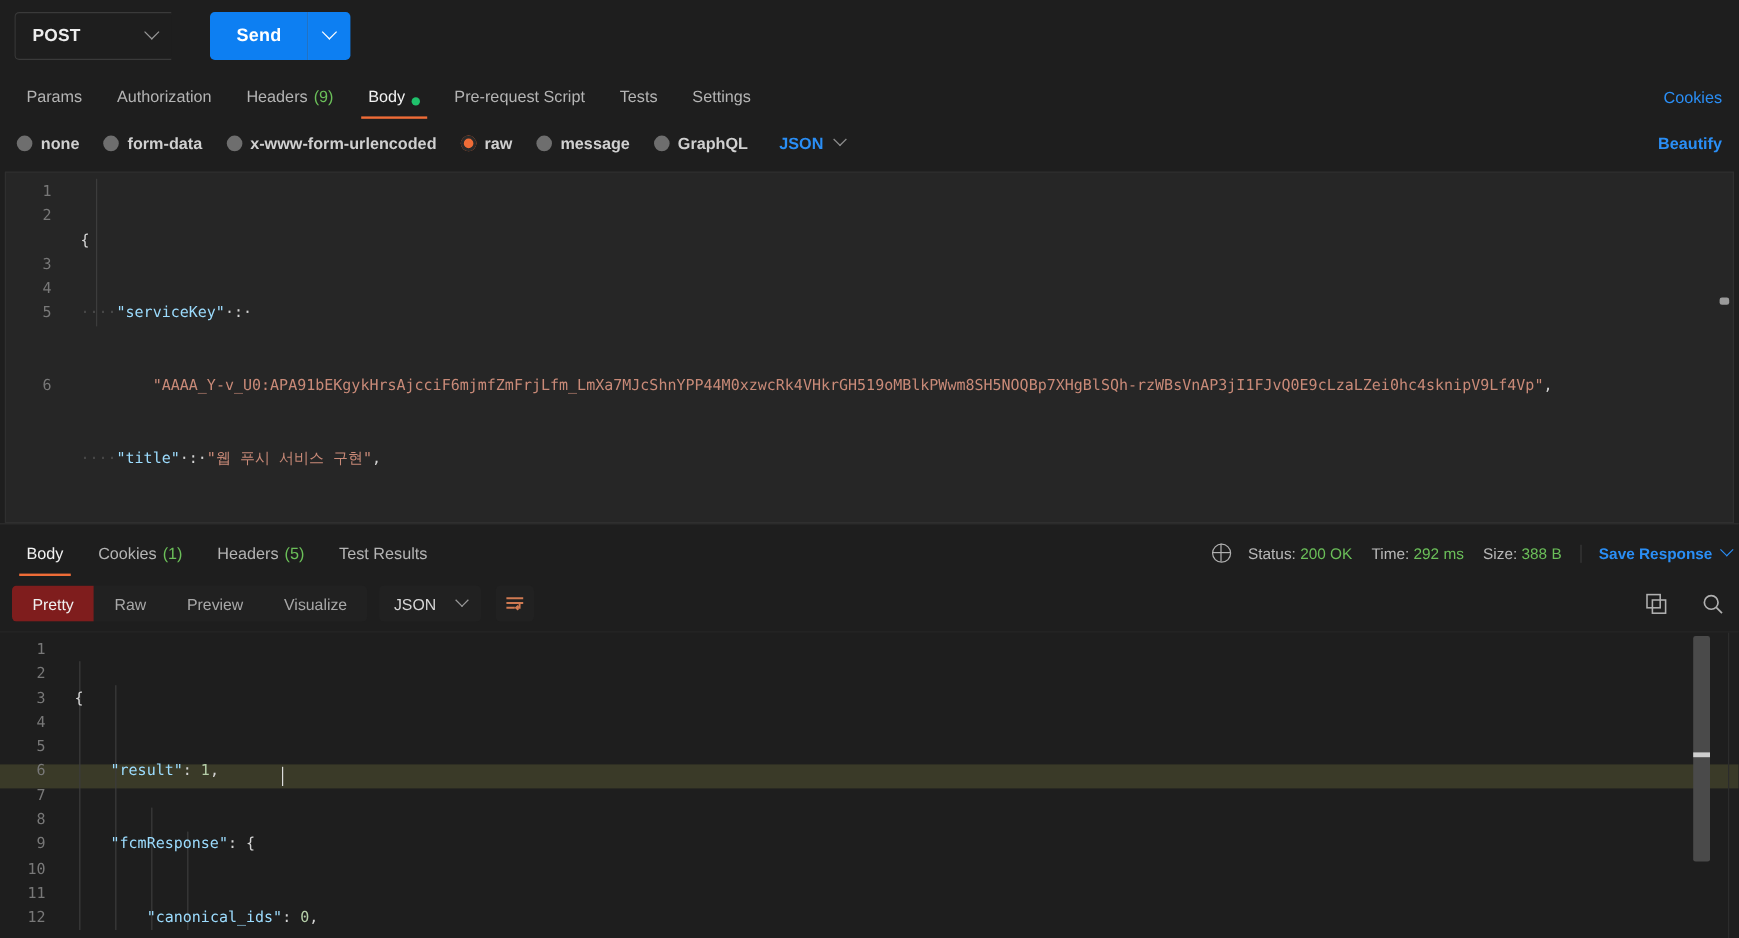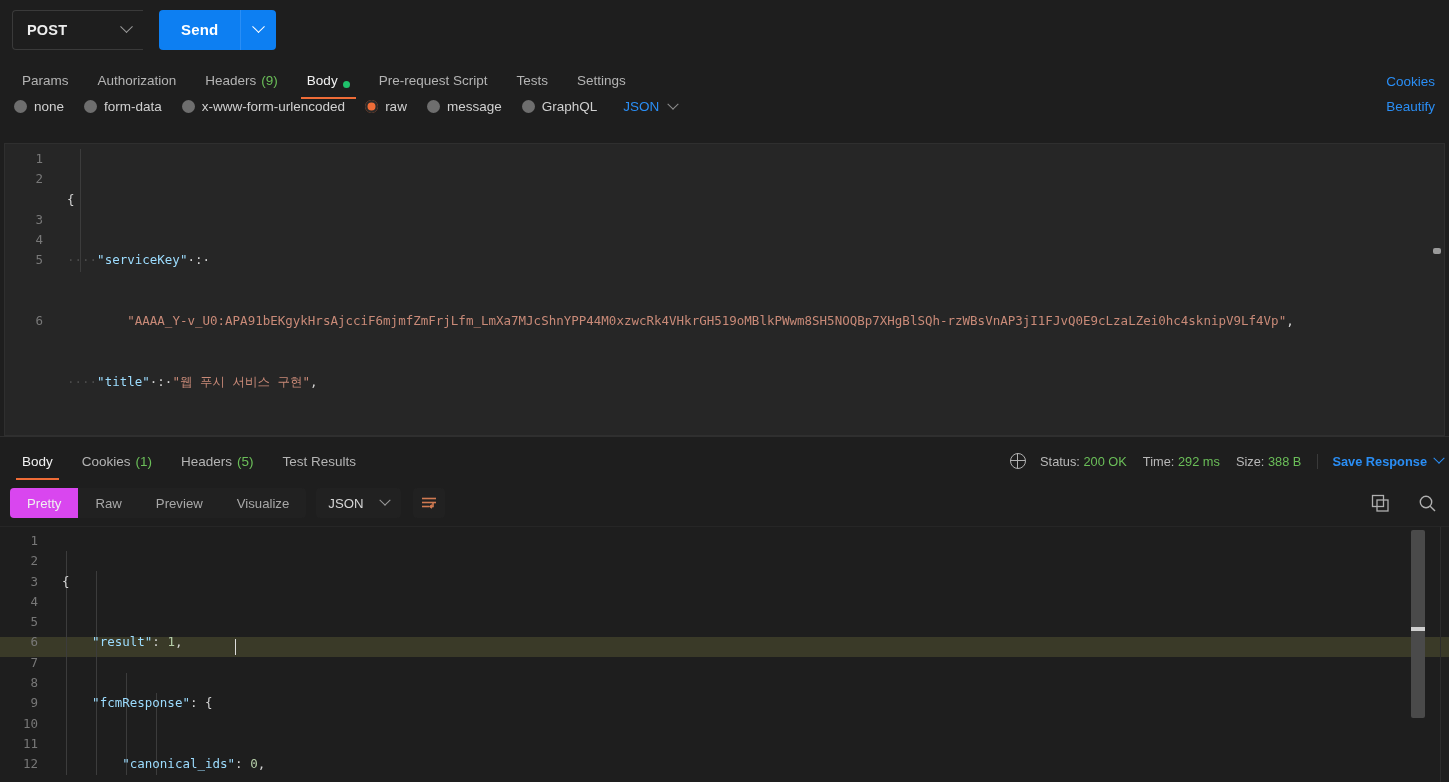--- a/index.html
+++ b/index.html
@@ -8,21 +8,21 @@
     background: #1e1e1e;
     font-family: "Liberation Sans", sans-serif;
     color: #d4d4d4;
     overflow: hidden;
   }
   .app { width: 1449px; height: 782px; position: relative; display: flex; flex-direction: column; }
 
   
   .urlbar {
     height: 59px; display: flex; align-items: center;
-    padding: 0 12px; gap: 0; flex: none;
+    padding: 0 12px; gap: 16px; flex: none;
   }
   .method-box {
     width: 131px; height: 40px; border: 1px solid #3a3a3a; border-right: none;
     border-radius: 4px 0 0 4px; background: #1e1e1e;
     display: flex; align-items: center; justify-content: space-between;
     padding: 0 12px 0 14px; cursor: pointer;
   }
   .method-label { font-size: 14.5px; color: #ededed; font-weight: 600; letter-spacing: .2px; }
   .chev { width: 9px; height: 9px; border-right: 1.6px solid #999; border-bottom: 1.6px solid #999;
           transform: rotate(45deg) translate(-2px,-2px); }
@@ -58,21 +58,21 @@
     content: ""; position: absolute; left: 4px; right: 4px; bottom: 0; height: 2px; background: #ef6c37;
   }
   .tab .count { color: #6bbf59; }
   .dot-green { width: 7px; height: 7px; border-radius: 50%; background: #1fc16b; display: inline-block; }
   .cookies-link {
     position: absolute; right: 14px; bottom: 10px; font-size: 13.5px; color: #2a8ef5; cursor: pointer;
   }
 
   
   .body-row {
-    height: 40px; display: flex; align-items: flex-start; padding: 0 14px; position: relative; flex: none;
+    height: 40px; display: flex; align-items: center; padding: 0 14px; position: relative; flex: none; font-weight: bold;
   }
   .radio-item { display: flex; align-items: center; gap: 7px; margin-right: 20px; cursor: pointer; }
   .radio {
     width: 13px; height: 13px; border-radius: 50%; background: #6e6e6e;
   }
   .radio.sel { background: #ef6c37; box-shadow: inset 0 0 0 2.5px #2a2a2a; }
   .radio-label { font-size: 13.5px; color: #d0d0d0; }
   .json-sel { display: flex; align-items: center; gap: 10px; margin-left: 6px; cursor: pointer; }
   .json-sel span { font-size: 13.5px; color: #2a8ef5; }
   .json-sel .chev { border-color: #8d8d8d; width:8px; height:8px; }
@@ -140,21 +140,21 @@
 
   
   .resp-toolbar {
     height: 46px; display: flex; align-items: center; padding: 0 10px; position: relative; flex: none;
   }
   .seg { display: flex; background: #212121; border-radius: 4px; overflow: hidden; height: 30px; }
   .seg-btn {
     padding: 0 17px; height: 30px; display: flex; align-items: center;
     font-size: 13.2px; color: #a8a8a8; cursor: pointer;
   }
-  .seg-btn.active { background: #d946ef; color: #f0f0f0; }
+  .seg-btn.active { background: #7f1d1d; color: #f0f0f0; }
   .fmt-sel {
     margin-left: 10px; height: 30px; background: #212121; border-radius: 4px;
     display: flex; align-items: center; gap: 18px; padding: 0 12px; cursor: pointer;
   }
   .fmt-sel span { font-size: 13.2px; color: #d6d6d6; }
   .fmt-sel .chev { border-color: #9a9a9a; width: 8px; height: 8px; }
   .wrap-btn {
     margin-left: 12px; width: 32px; height: 30px; background: #212121; border-radius: 4px;
     display: flex; align-items: center; justify-content: center; cursor: pointer;
   }

